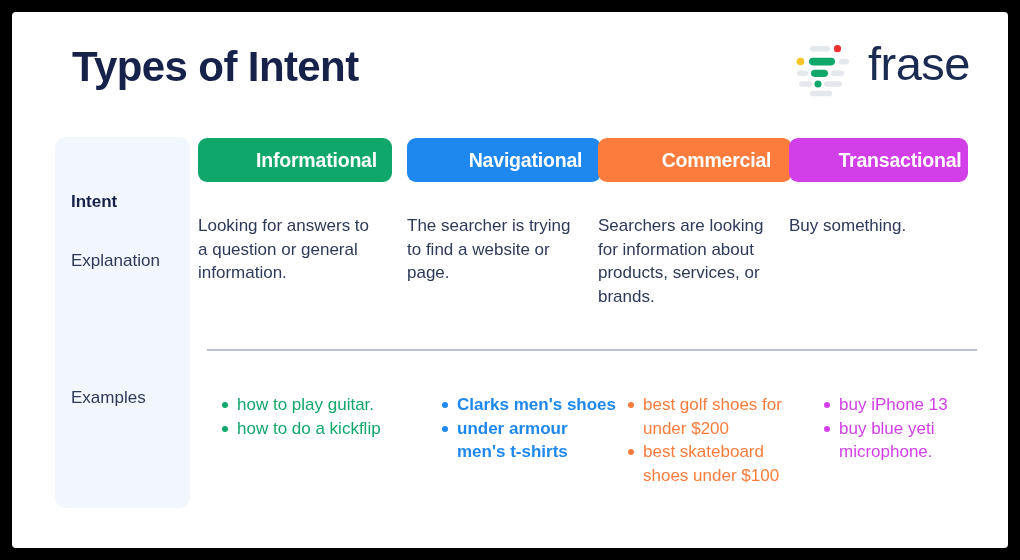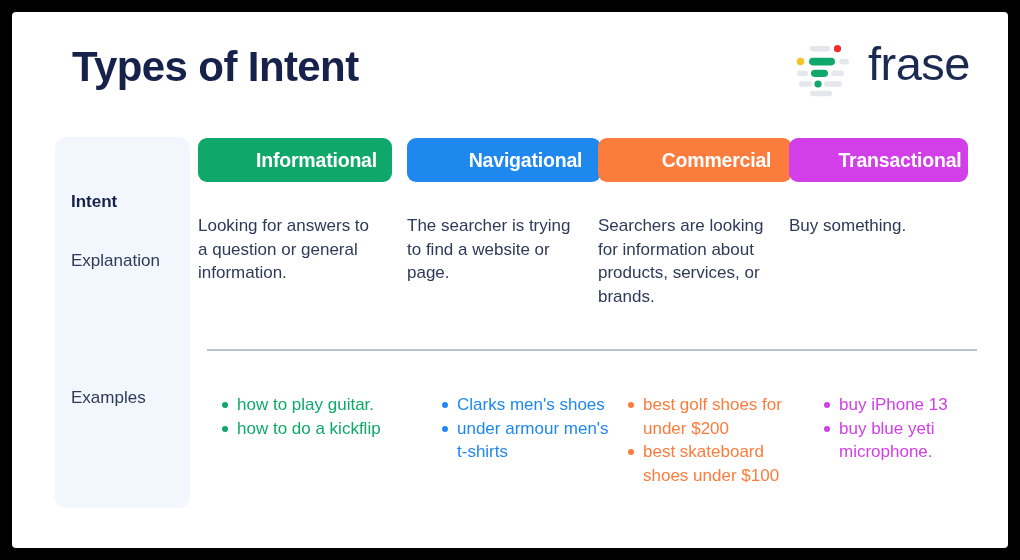--- a/index.html
+++ b/index.html
@@ -220,21 +220,21 @@
       <span class="badge" style="background: rgb(210, 62, 232);">Transactional</span>
       <div class="explanation">Buy something.</div>
     </div>
 
     <div id="divider" style="background: rgb(185, 194, 212);"></div>
 
     <ul class="examples ex-0" style="color: rgb(16, 168, 106);">
       <li><span>how to play guitar.</span></li>
       <li><span>how to do a kickflip</span></li>
     </ul>
-    <ul class="examples ex-1" style="color: rgb(30, 136, 239);">
+    <ul class="examples ex-1" style="color: rgb(30, 136, 239); font-weight: bold;">
       <li><span>Clarks men's shoes</span></li>
       <li><span>under armour men's t-shirts</span></li>
     </ul>
     <ul class="examples ex-2" style="color: rgb(251, 124, 60);">
       <li><span>best golf shoes for under $200</span></li>
       <li><span>best skateboard shoes under $100</span></li>
     </ul>
     <ul class="examples ex-3" style="color: rgb(210, 62, 232);">
       <li><span>buy iPhone 13</span></li>
       <li><span>buy blue yeti microphone.</span></li>

